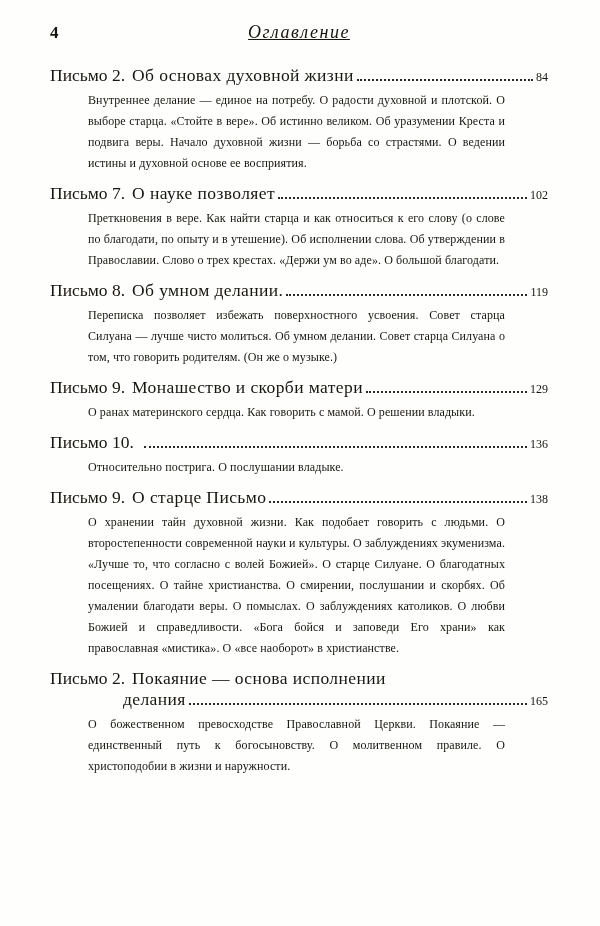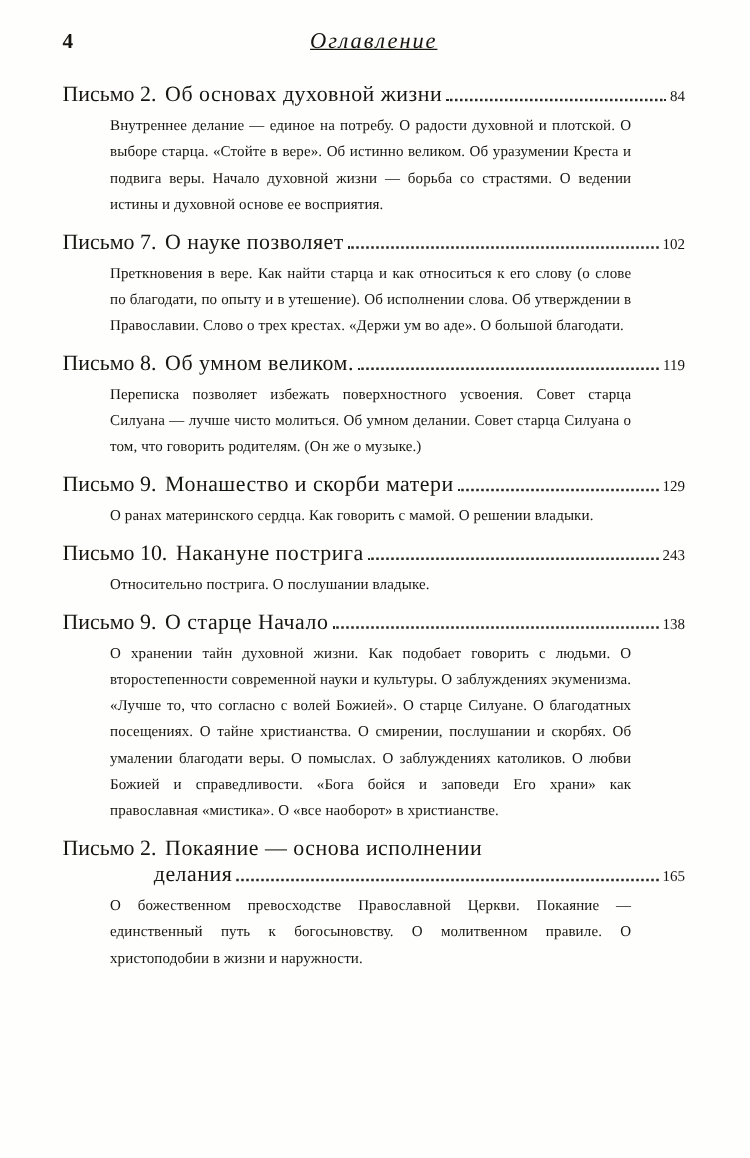--- a/index.html
+++ b/index.html
@@ -107,51 +107,50 @@
         <span class="entry-title">О науке позволяет</span>
         <span class="leader"></span>
         <span class="entry-page">102</span>
       </div>
       <p class="desc">Преткновения в вере. Как найти старца и как относиться к его слову (о слове по благодати, по опыту и в утешение). Об исполнении слова. Об утверждении в Православии. Слово о трех крестах. «Держи ум во аде». О большой благодати.</p>
     </div>
 
     <div class="entry">
       <div class="entry-line">
         <span class="entry-label">Письмо 8.</span>
-        <span class="entry-title">Об умном великом.</span>
+        <span class="entry-title">Об умном делании.</span>
         <span class="leader"></span>
         <span class="entry-page">119</span>
       </div>
       <p class="desc">Переписка позволяет избежать поверхностного усвоения. Совет старца Силуана — лучше чисто молиться. Об умном делании. Совет старца Силуана о том, что говорить родителям. (Он же о музыке.)</p>
     </div>
 
     <div class="entry">
       <div class="entry-line">
         <span class="entry-label">Письмо 9.</span>
         <span class="entry-title">Монашество и скорби матери</span>
         <span class="leader"></span>
         <span class="entry-page">129</span>
       </div>
       <p class="desc">О ранах материнского сердца. Как говорить с мамой. О решении владыки.</p>
     </div>
 
     <div class="entry">
       <div class="entry-line">
         <span class="entry-label">Письмо 10.</span>
-        <span class="entry-title">Накануне пострига</span>
         <span class="leader"></span>
-        <span class="entry-page">243</span>
+        <span class="entry-page">136</span>
       </div>
       <p class="desc">Относительно пострига. О послушании владыке.</p>
     </div>
 
     <div class="entry">
       <div class="entry-line">
         <span class="entry-label">Письмо 9.</span>
-        <span class="entry-title">О старце Начало</span>
+        <span class="entry-title">О старце Письмо</span>
         <span class="leader"></span>
         <span class="entry-page">138</span>
       </div>
       <p class="desc">О хранении тайн духовной жизни. Как подобает говорить с людьми. О второстепенности современной науки и культуры. О заблуждениях экуменизма. «Лучше то, что согласно с волей Божией». О старце Силуане. О благодатных посещениях. О тайне христианства. О смирении, послушании и скорбях. Об умалении благодати веры. О помыслах. О заблуждениях католиков. О любви Божией и справедливости. «Бога бойся и заповеди Его храни» как православная «мистика». О «все наоборот» в христианстве.</p>
     </div>
 
     <div class="entry">
       <div class="entry-line">
         <span class="entry-label">Письмо 2.</span>
         <span class="entry-title">Покаяние — основа исполнении</span>

